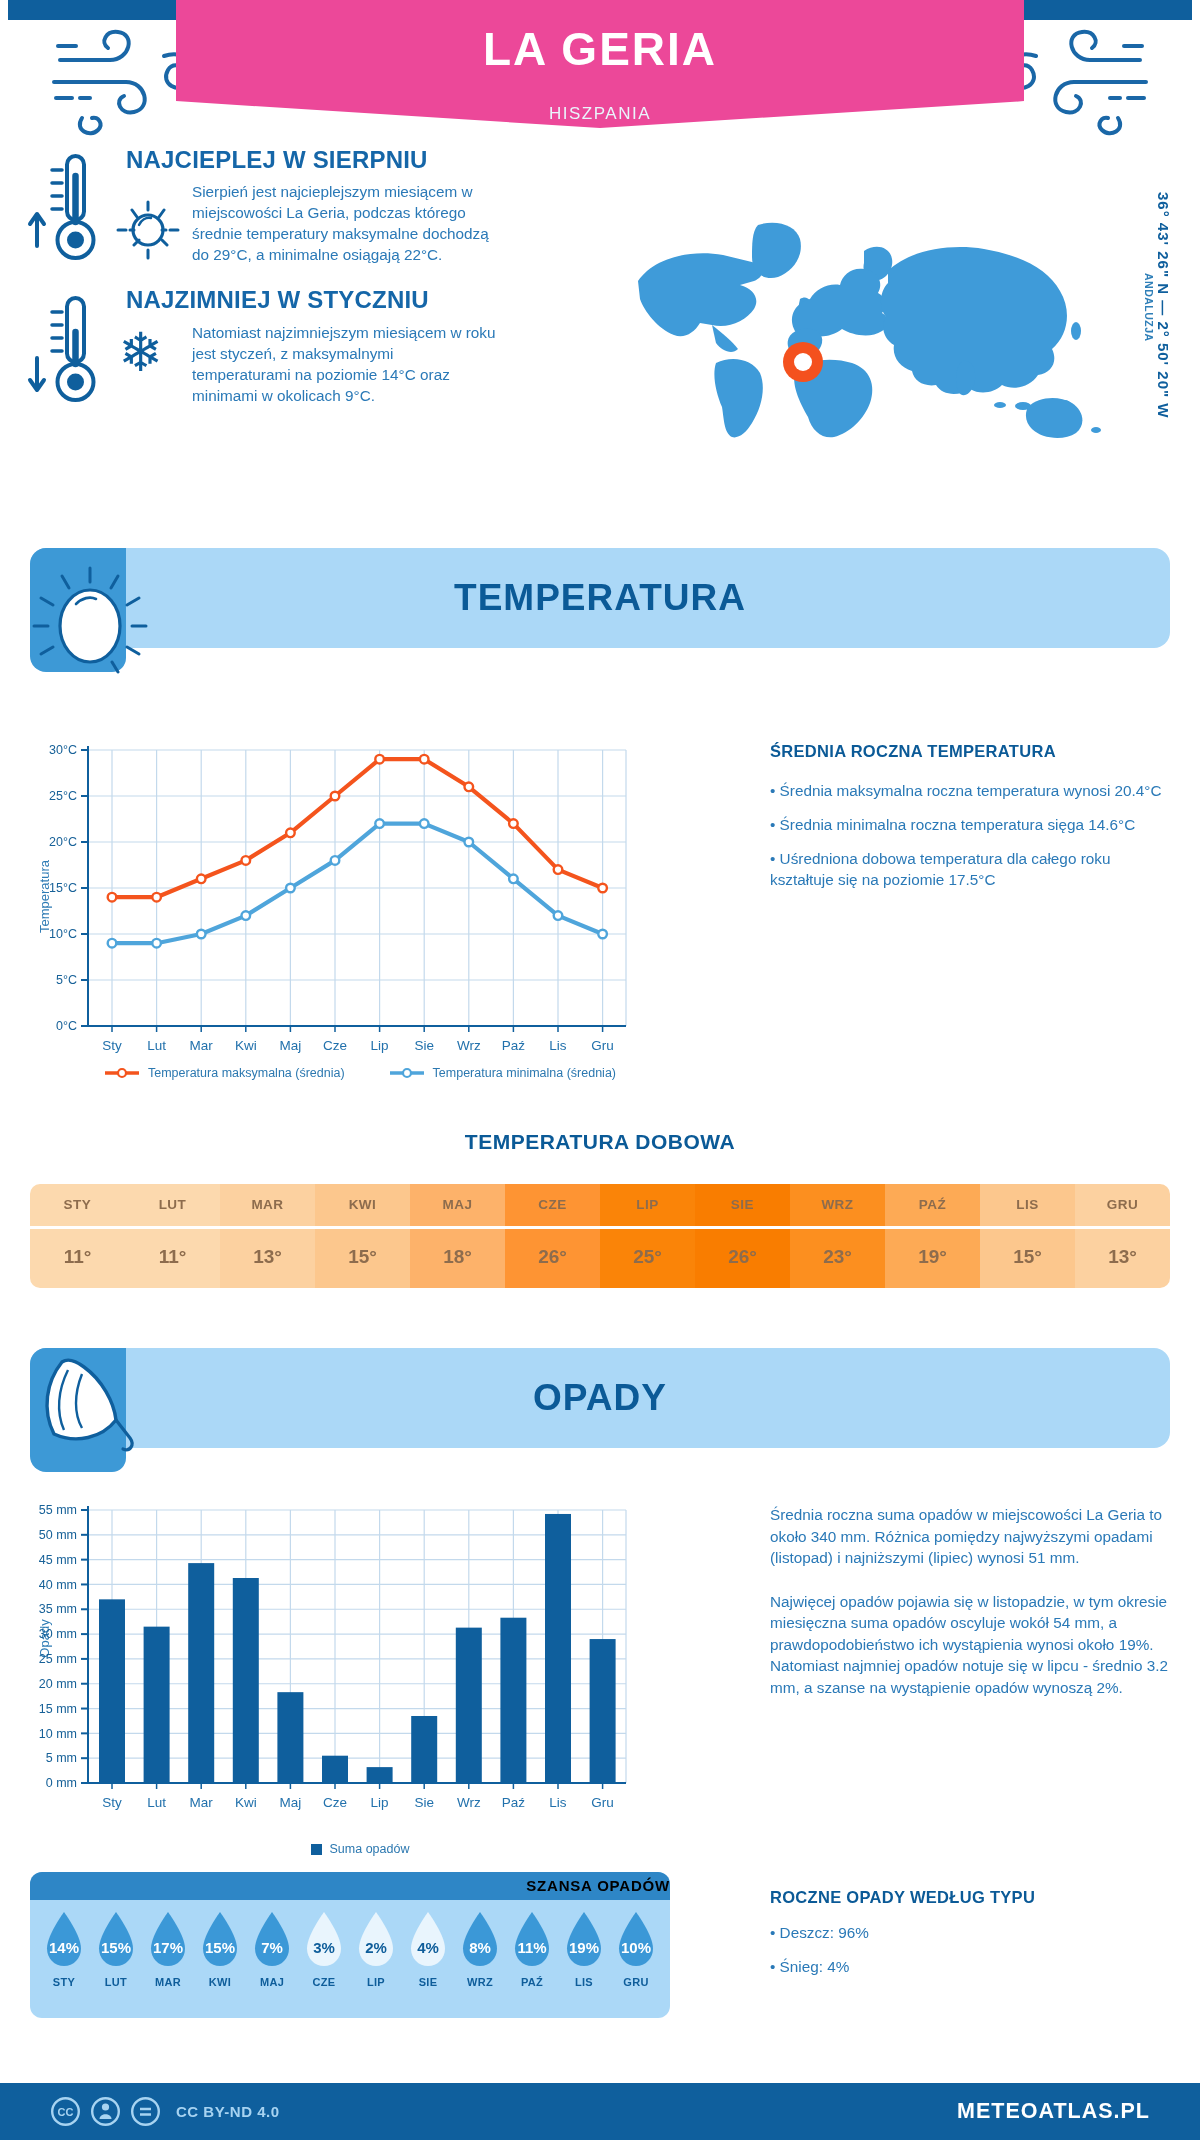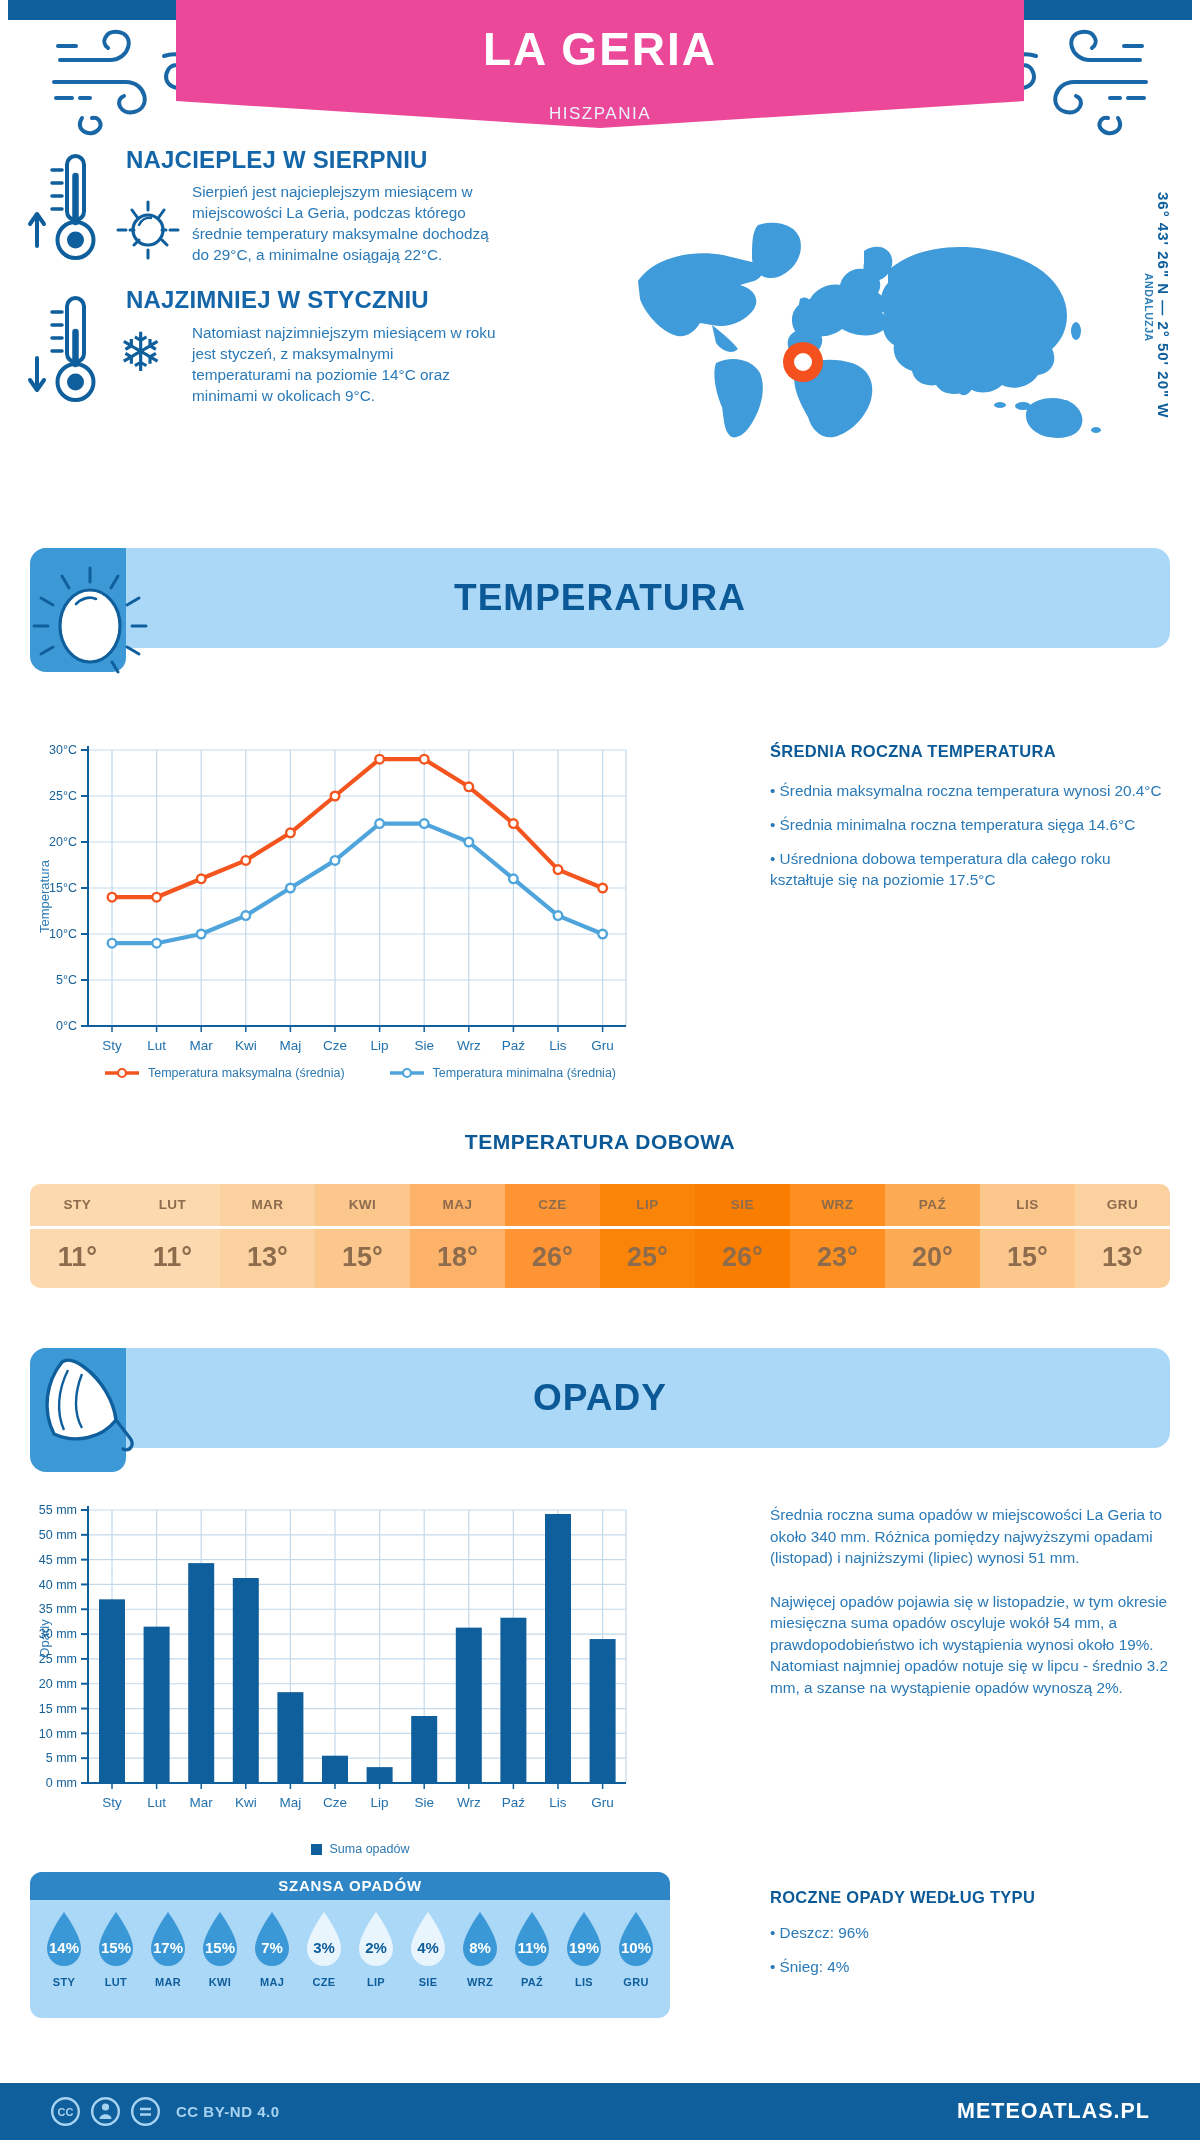--- a/index.html
+++ b/index.html
@@ -40,27 +40,27 @@
   .right-heading{font-size:16.5px;font-weight:bold;color:#0b5a97;letter-spacing:.3px;}
   .bullet{font-size:15.3px;line-height:21px;color:#2a79b7;margin-bottom:13px;}
 
   .daily-title{left:0;width:1200px;top:1130px;text-align:center;font-size:21px;font-weight:bold;
     color:#0b5a97;letter-spacing:.5px;}
   .daily-table{left:30px;top:1184px;width:1140px;height:104px;border-radius:10px;overflow:hidden;
     display:grid;grid-template-columns:repeat(12,1fr);}
   .daily-col{text-align:center;}
   .daily-mon{height:42px;line-height:42px;font-size:13.5px;font-weight:bold;letter-spacing:.5px;
     border-bottom:3px solid #fff;}
-  .daily-val{height:59px;line-height:56px;font-size:27px;font-weight:bold;}
+  .daily-val{height:59px;line-height:56px;font-size:19px;font-weight:bold;}
 
   .rain-paras p{margin:0 0 22px 0;font-size:15.3px;line-height:21.5px;color:#2a79b7;}
 
   .chance-panel{left:30px;top:1872px;width:640px;height:146px;background:#abd8f7;border-radius:12px;}
   .chance-head{height:28px;line-height:28px;background:#2e86c6;border-radius:12px 12px 0 0;
-    text-align:center;color:#ffffff;font-weight:bold;font-size:15px;letter-spacing:.8px;}
+    text-align:right;color:#000000;font-weight:bold;font-size:15px;letter-spacing:.8px;}
   .drops{display:grid;grid-template-columns:repeat(12,1fr);padding:10px 8px 8px 8px;justify-items:center;}
   .drop-col{text-align:center;}
   .drop-label{margin-top:4px;font-size:11px;font-weight:bold;color:#0e5d9a;letter-spacing:.3px;}
 
   .footer{left:0;top:2083px;width:1200px;height:57px;background:#0f5f9d;}
   .cc-icons{position:absolute;left:50px;top:13px;display:flex;gap:9px;}
   .license{position:absolute;left:176px;top:0;line-height:57px;font-size:15px;font-weight:bold;
     color:#a7d3f1;letter-spacing:.5px;}
   .site{position:absolute;right:50px;top:0;line-height:57px;font-size:21.5px;font-weight:bold;
     color:#fff;letter-spacing:1px;}
@@ -324,21 +324,21 @@
       <div class="daily-col" style="background:#f97d00;color:#8d6c4d">
         <div class="daily-mon">SIE</div>
         <div class="daily-val">26°</div>
       </div>
       <div class="daily-col" style="background:#fc8f1f;color:#8d6c4d">
         <div class="daily-mon">WRZ</div>
         <div class="daily-val">23°</div>
       </div>
       <div class="daily-col" style="background:#fdaa55;color:#8d6c4d">
         <div class="daily-mon">PAŹ</div>
-        <div class="daily-val">20°</div>
+        <div class="daily-val">19°</div>
       </div>
       <div class="daily-col" style="background:#fcc78d;color:#8d6c4d">
         <div class="daily-mon">LIS</div>
         <div class="daily-val">15°</div>
       </div>
       <div class="daily-col" style="background:#fcd1a0;color:#8d6c4d">
         <div class="daily-mon">GRU</div>
         <div class="daily-val">13°</div>
       </div>
     </div>

